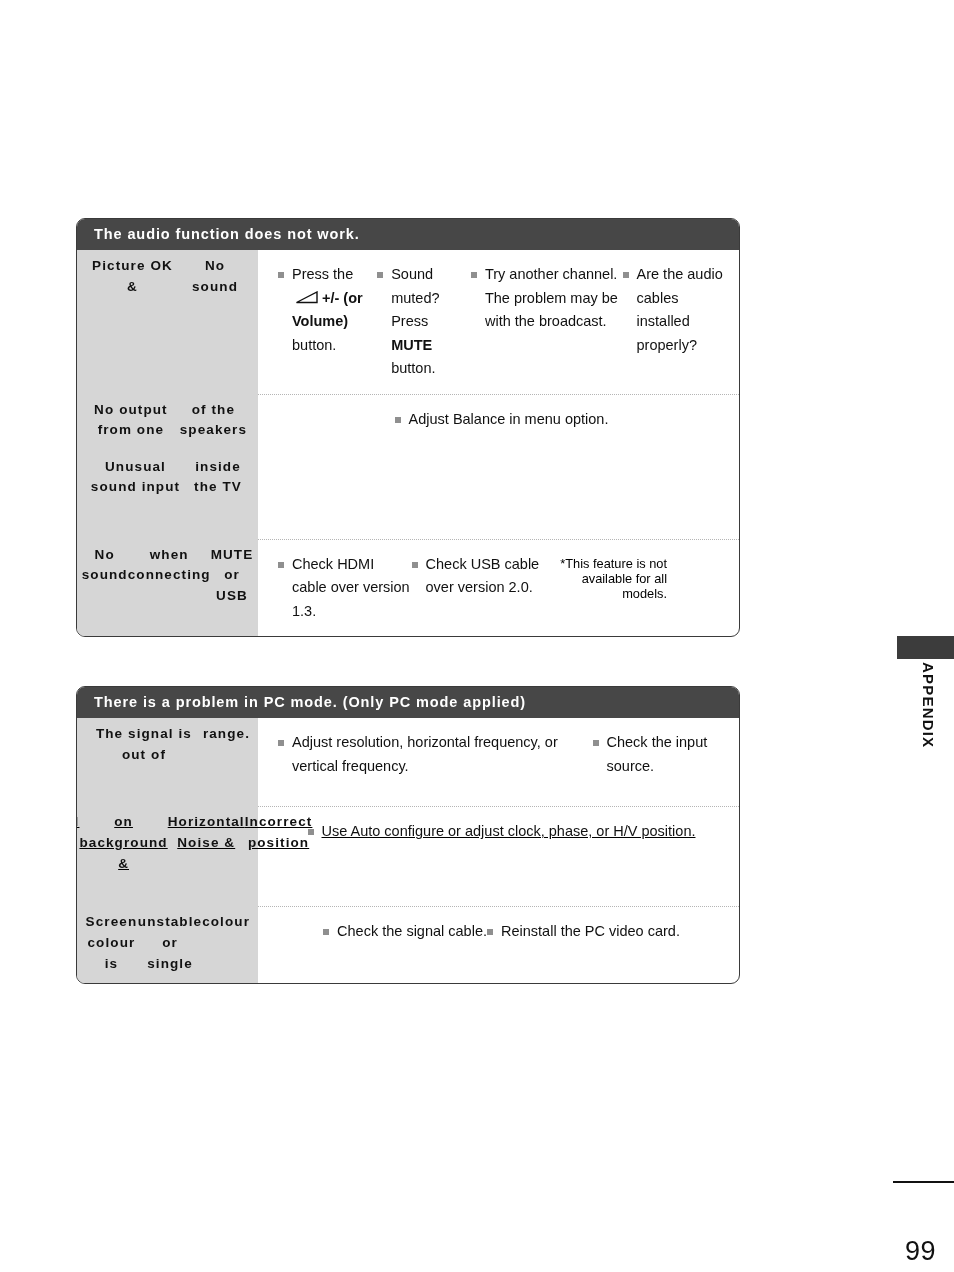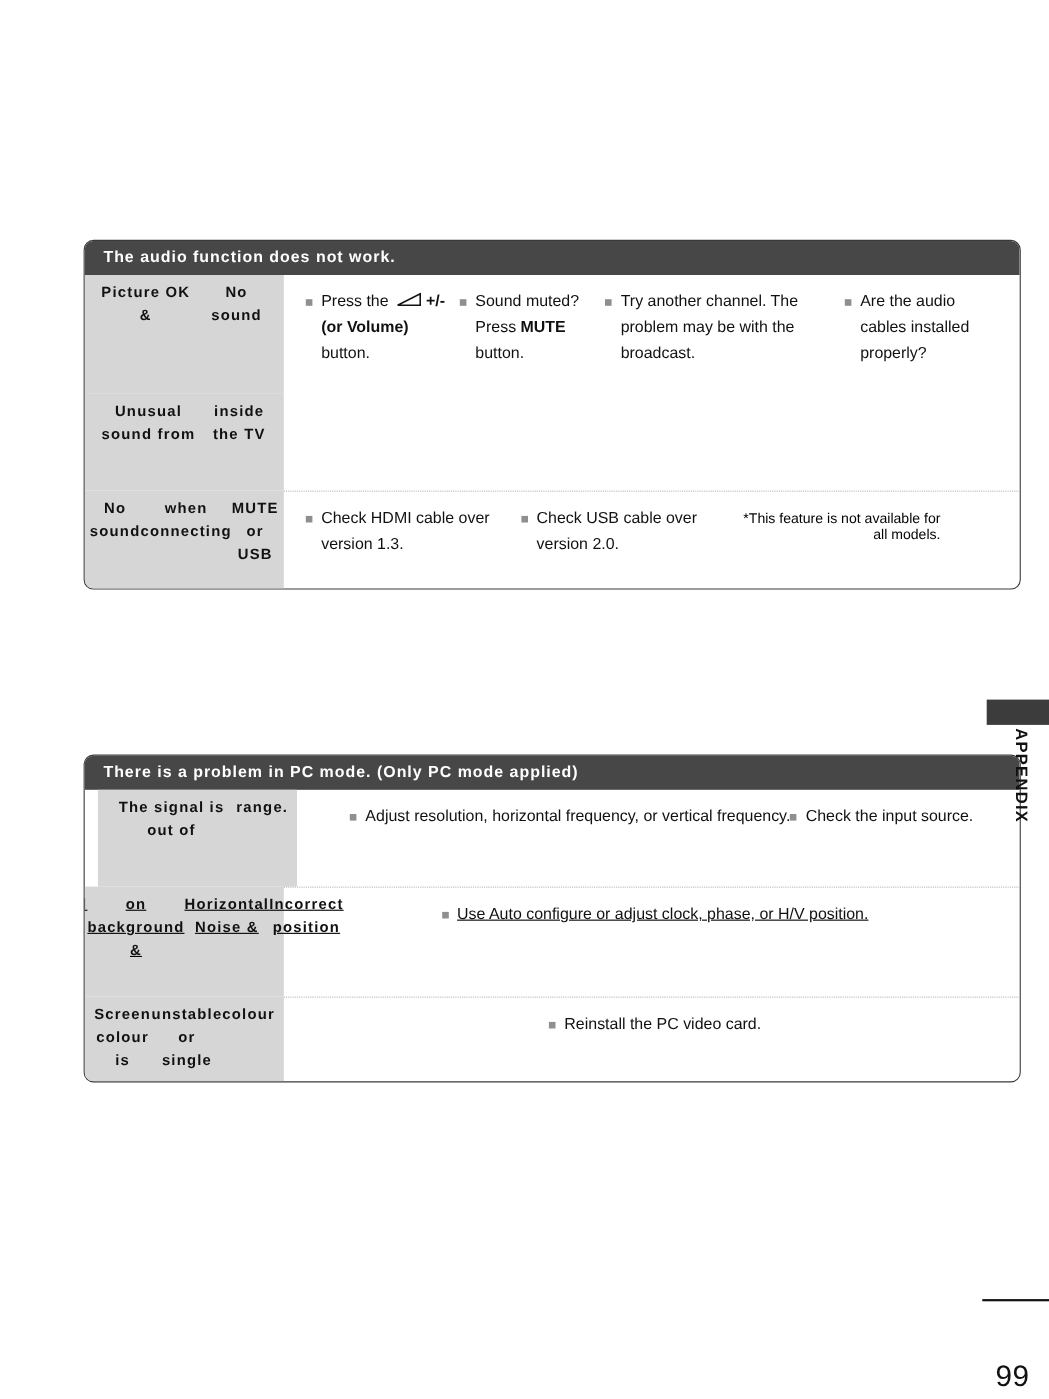--- a/index.html
+++ b/index.html
@@ -17,21 +17,21 @@
 
   .page {
     position: absolute;
     inset: 0;
   }
 
   
   .ts-table {
     position: absolute;
     left: 76px;
-    width: 852px;
+    width: 664px;
     border: 1.5px solid #3a3a3a;
     border-radius: 9px;
     background: #ffffff;
     box-sizing: border-box;
     overflow: hidden;
   }
   #table-audio { top: 218px; }
   #table-pc    { top: 686px; }
 
   .ts-header {
@@ -200,24 +200,36 @@
             <span class="bullet-sq"></span>
             <span>Try another channel. The problem may be with the broadcast.</span>
           </div>
           <div class="bullet-line">
             <span class="bullet-sq"></span>
             <span>Are the audio cables installed properly?</span>
           </div>
         </div>
       </div>
 
+      <div class="ts-row" style="min-height:57px;">
+        <div class="ts-symptom">
+          <span>No output from one</span>
+          <span>of the speakers</span>
+        </div>
+        <div class="ts-answer">
+          <div class="bullet-line">
+            <span class="bullet-sq"></span>
+            <span>Adjust Balance in menu option.</span>
+          </div>
+        </div>
+      </div>
 
       <div class="ts-row" style="min-height:88px;">
         <div class="ts-symptom">
-          <span>Unusual sound from</span>
+          <span>Unusual sound input</span>
           <span>inside the TV</span>
         </div>
       </div>
 
       <div class="ts-row" style="min-height:89px;">
         <div class="ts-symptom">
           <span>No sound</span>
           <span>when connecting</span>
           <span>MUTE or USB</span>
         </div>
@@ -234,21 +246,21 @@
         </div>
       </div>
 
     </div>
   </div>
 
   <div class="ts-table" id="table-pc">
     <div class="ts-header">There is a problem in PC mode. (Only PC mode applied)</div>
     <div class="ts-body">
 
-      <div class="ts-row" style="min-height:88px;padding-left:12px;">
+      <div class="ts-row" style="min-height:88px;">
         <div class="ts-symptom">
           <span>The signal is out of</span>
           <span>range.</span>
         </div>
         <div class="ts-answer">
           <div class="bullet-line">
             <span class="bullet-sq"></span>
             <span>Adjust resolution, horizontal frequency, or vertical frequency.</span>
           </div>
           <div class="bullet-line">
@@ -275,20 +287,24 @@
 
       <div class="ts-row" style="min-height:77px;">
         <div class="ts-symptom">
           <span>Screen colour is</span>
           <span>unstable or single</span>
           <span>colour</span>
         </div>
         <div class="ts-answer">
           <div class="bullet-line">
             <span class="bullet-sq"></span>
+            <span>Check the signal cable.</span>
+          </div>
+          <div class="bullet-line">
+            <span class="bullet-sq"></span>
             <span>Reinstall the PC video card.</span>
           </div>
         </div>
       </div>
 
     </div>
   </div>
 
   <div id="side-tab-block"></div>
   <div id="side-tab-label">APPENDIX</div>

